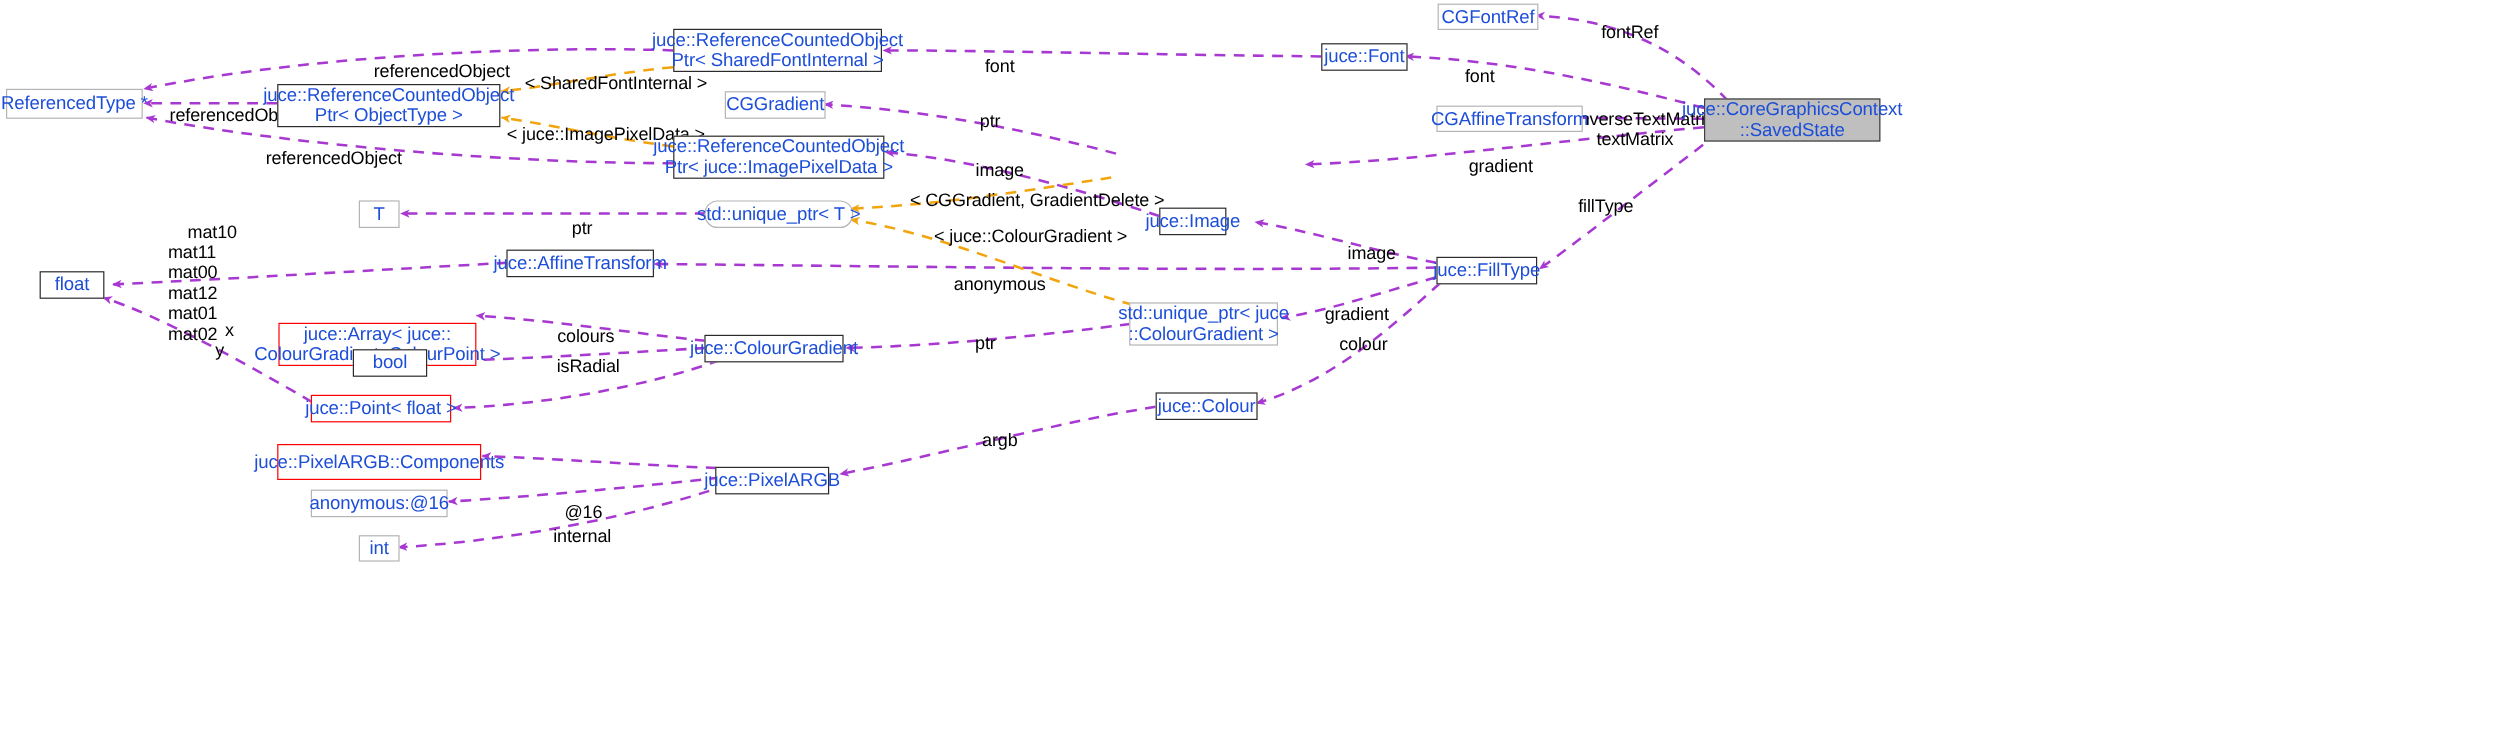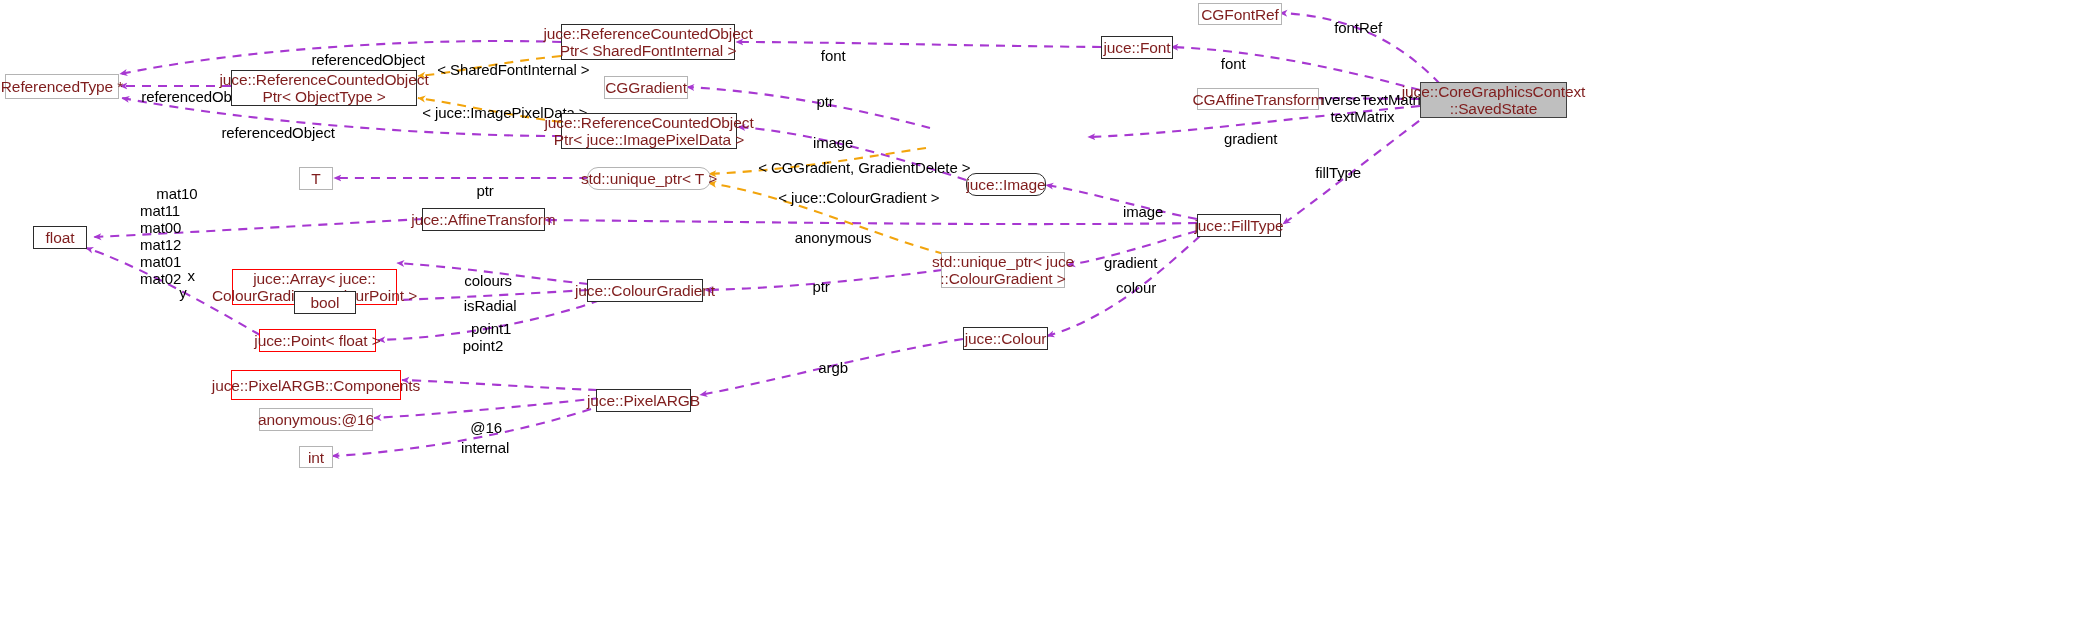--- a/index.html
+++ b/index.html
@@ -25,21 +25,21 @@
   }
   .node {
     position: absolute;
     box-sizing: border-box;
     display: flex;
     align-items: center;
     justify-content: center;
     text-align: center;
     font-size: 15.5px;
     line-height: 17px;
-    color: #7f1d1d;
+    color: #1d4ed8;
     background: #ffffff;
     white-space: pre;
     z-index: 5;
     letter-spacing: -0.1px;
   }
   
   .n-solid {
     border: 1.6px solid #2b2b2b;
   }
   
@@ -190,21 +190,21 @@
   </div>
 
   <div class="node n-light" style="left:299px; top:167px; width:34px; height:23px;">
     <span>T</span>
   </div>
 
   <div class="node n-light" style="left:587px; top:167px; width:124px; height:23px;border-radius:11px;">
     <span>std::unique_ptr&lt; T &gt;</span>
   </div>
 
-  <div class="node n-solid" style="left:966px; top:173px; width:80px; height:23px;border-radius:10px;">
+  <div class="node n-solid" style="left:966px; top:173px; width:56px; height:23px;">
     <span>juce::Image</span>
   </div>
 
   <div class="node n-solid" style="left:33px; top:226px; width:54px; height:23px;">
     <span>float</span>
   </div>
 
   <div class="node n-solid" style="left:422px; top:208px; width:123px; height:23px;">
     <span>juce::AffineTransform</span>
   </div>
@@ -351,24 +351,20 @@
   </div>
 
   <div class="elabel" style="left:440px; top:255px; width:80px;">
     <span>colours</span>
   </div>
 
   <div class="elabel" style="left:442px; top:280px; width:80px;">
     <span>isRadial</span>
   </div>
 
-  <div class="elabel" style="left:443px; top:303px; width:80px;">
-    <span>point1
-point2</span>
-  </div>
 
   <div class="elabel" style="left:778px; top:261px; width:70px;">
     <span>ptr</span>
   </div>
 
   <div class="elabel" style="left:790px; top:342px; width:70px;">
     <span>argb</span>
   </div>
 
 

